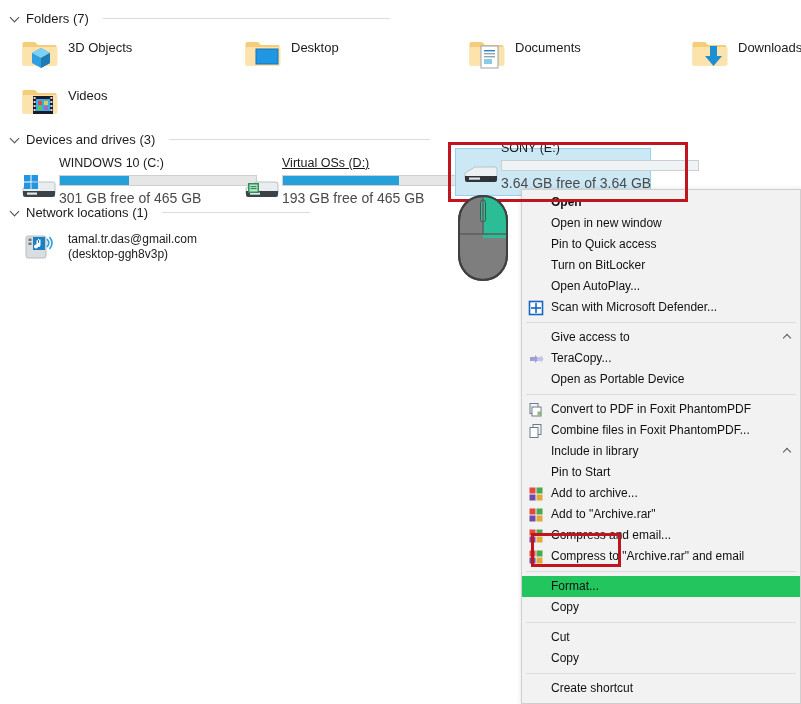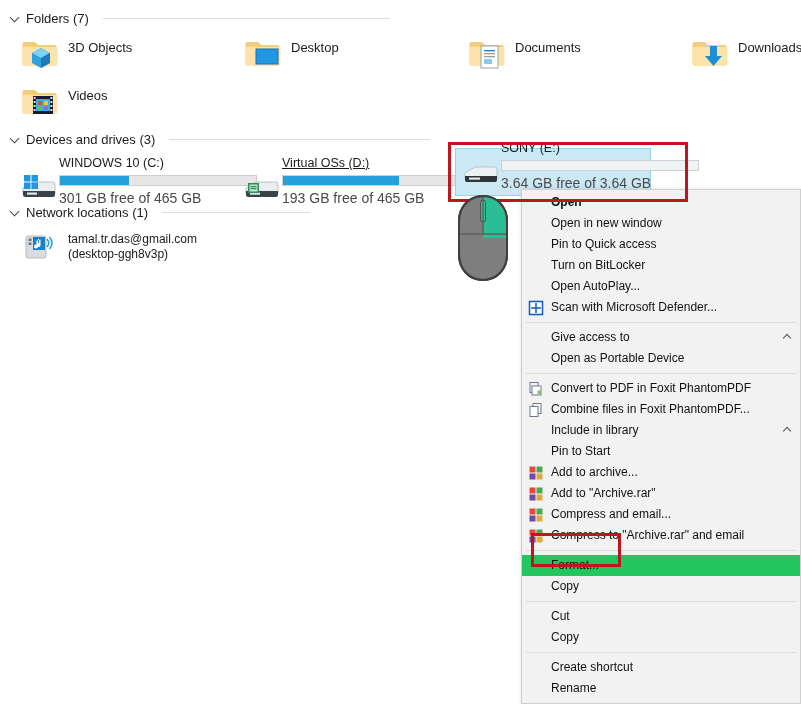--- a/index.html
+++ b/index.html
@@ -371,20 +371,29 @@
     <span class="mlabel">Scan with Microsoft Defender...</span>
   </div>
 
   <div class="msep"></div>
 
   <div class="mi">
     <span class="mlabel">Give access to</span>
     <span class="submark"></span>
   </div>
   <div class="mi">
+    <span class="mico">
+      <svg width="16" height="16" viewBox="0 0 16 16">
+        <path d="M2 6 h5 v-2 l4 4 -4 4 v-2 h-5 Z" fill="#9f9fd8"></path>
+        <path d="M9 6 h4 v-2 l2.5 4 -2.5 4 v-2 h-4 Z" fill="#c3c3ea"></path>
+      </svg>
+    </span>
+    <span class="mlabel">TeraCopy...</span>
+  </div>
+  <div class="mi">
     <span class="mlabel">Open as Portable Device</span>
   </div>
 
   <div class="msep"></div>
 
   <div class="mi">
     <span class="mico">
       <svg width="16" height="16" viewBox="0 0 16 16">
         <rect x="2" y="1.5" width="8" height="10" fill="#f2f4f7" stroke="#6d7b8a" stroke-width="1"></rect>
         <rect x="4" y="5" width="9" height="9" fill="#ffffff" stroke="#6d7b8a" stroke-width="1"></rect>

